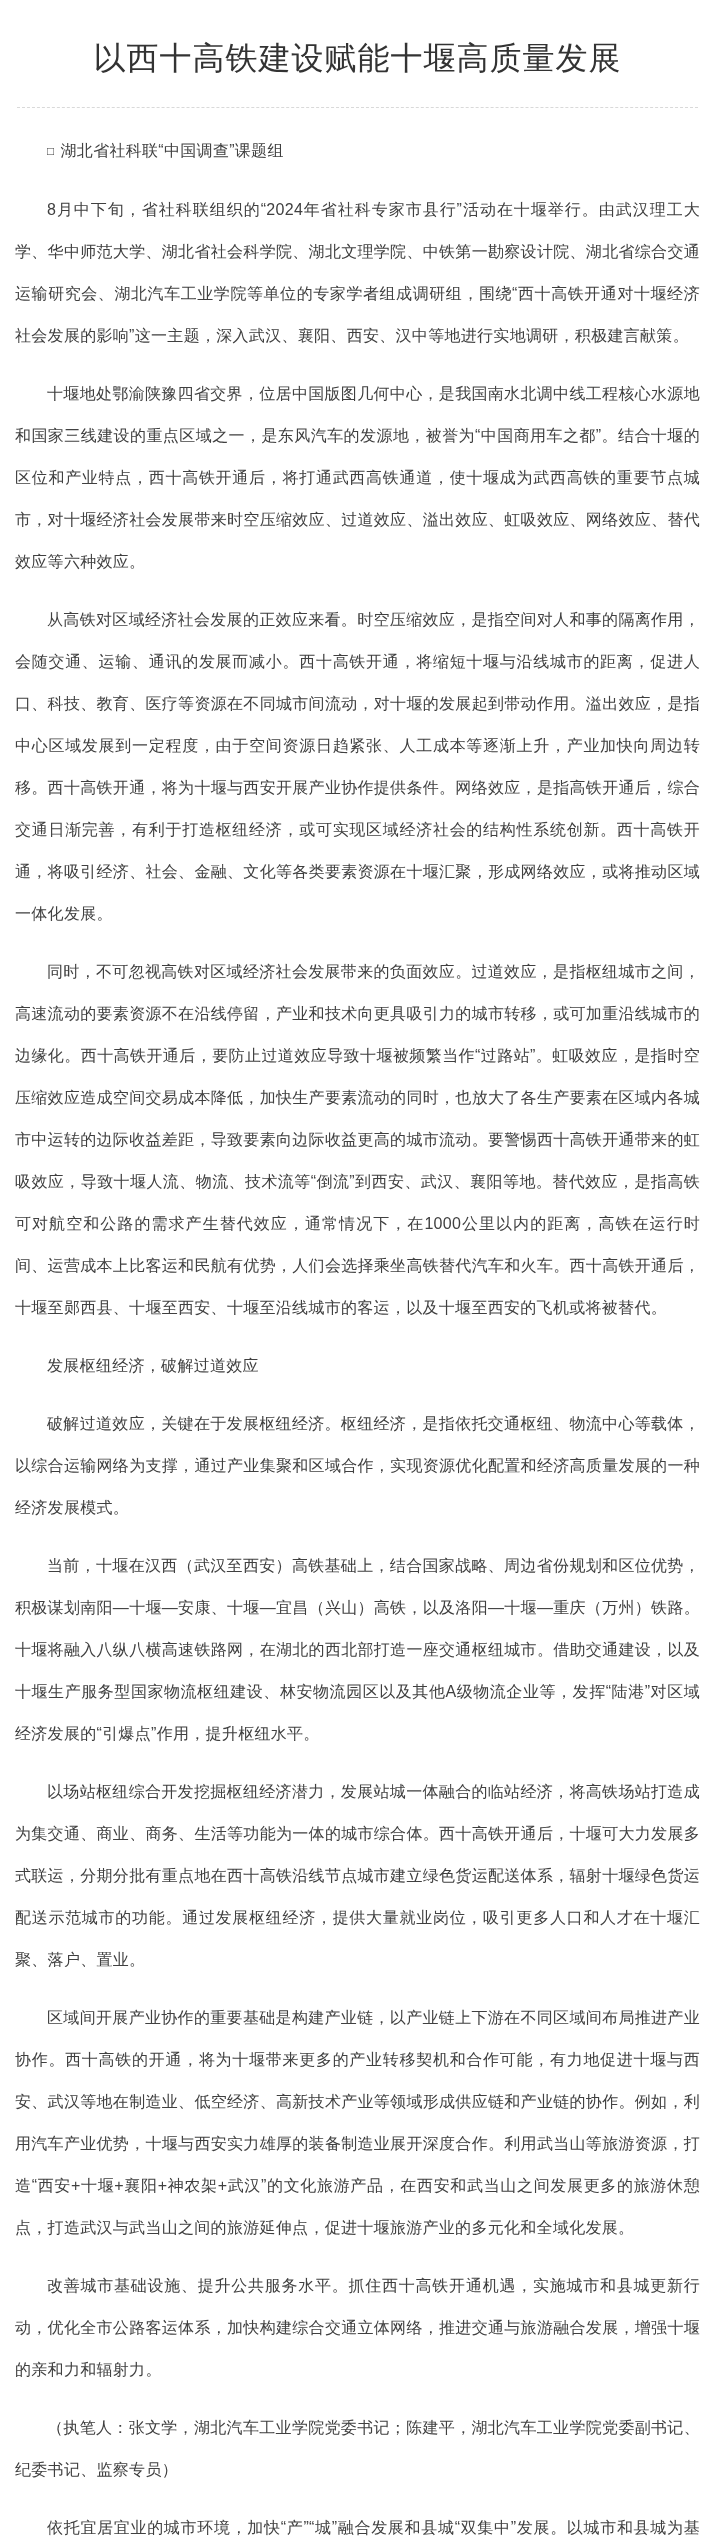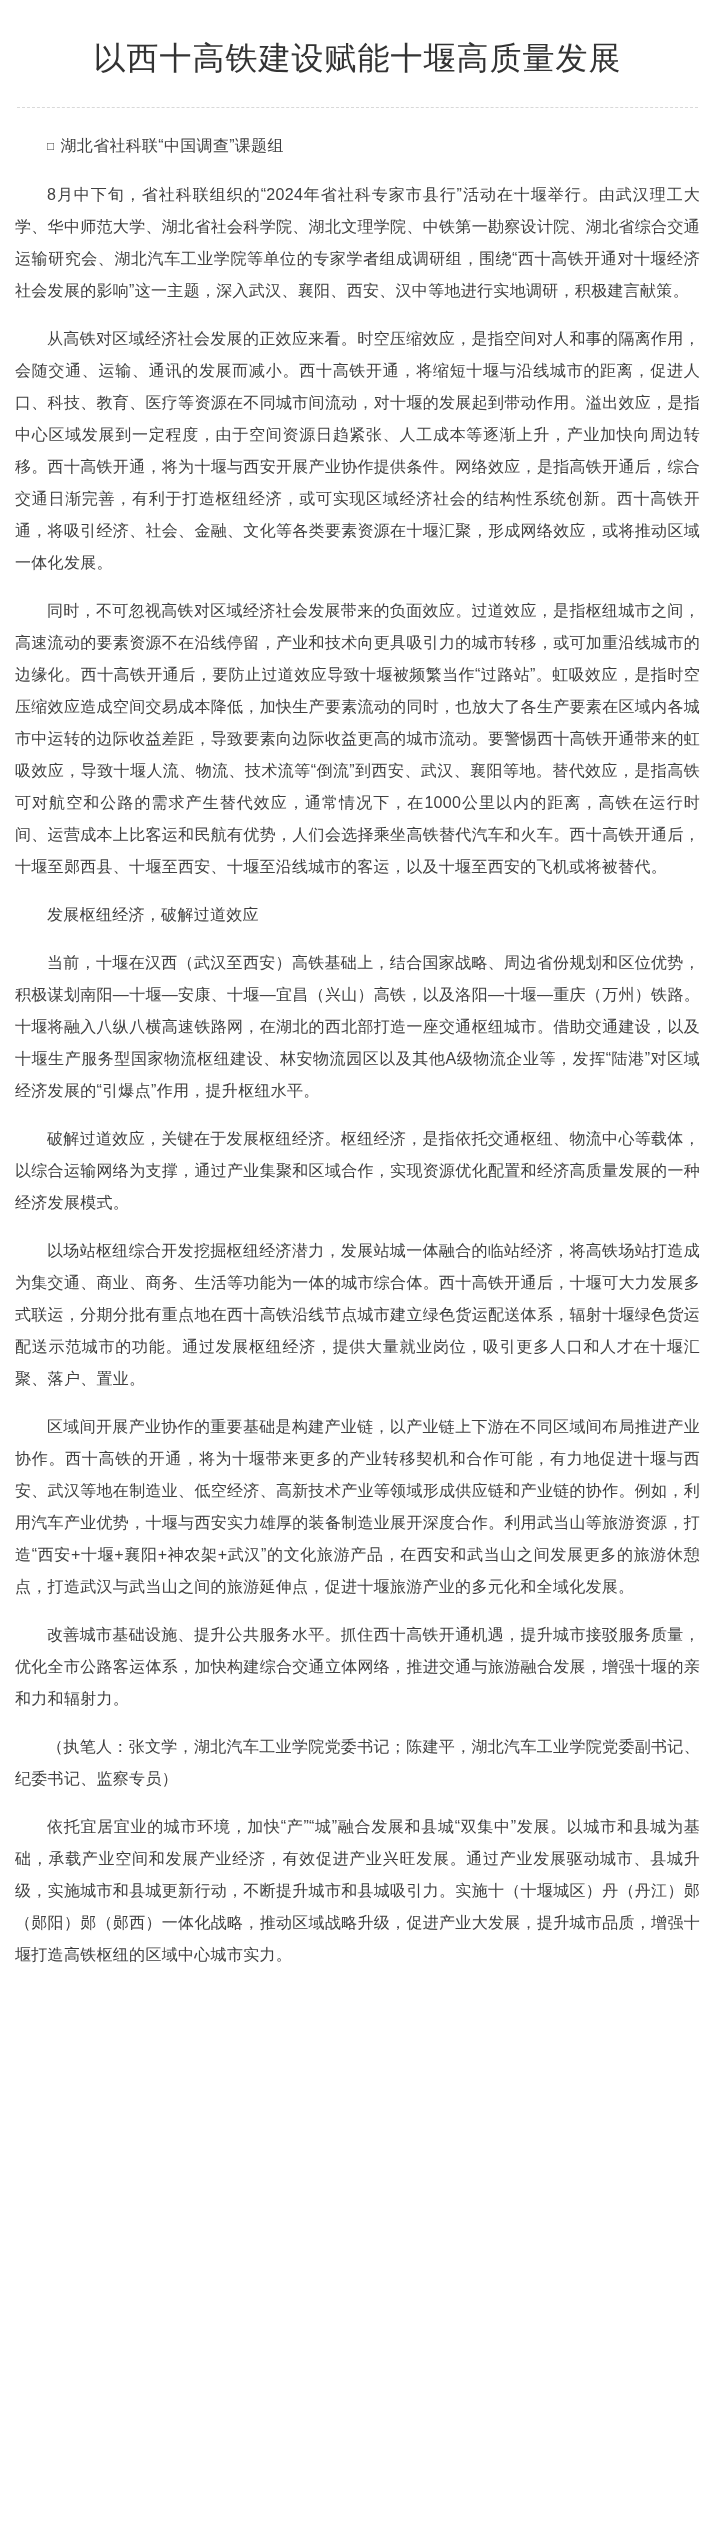--- a/index.html
+++ b/index.html
@@ -27,21 +27,21 @@
     margin:39px 6px 0 6px;
   }
   .divider{
     border:none;
     border-top:1px dashed var(--divider);
     margin:30px 2px 0 2px;
     height:0;
   }
   .byline,.para,.section-heading{
     font-size:16px;
-    line-height:32px;
+    line-height:42px;
     letter-spacing:0.3px;
     text-indent:2em;
     text-align:justify;
     margin:16px 0;
     color:var(--text);
     font-weight:400;
   }
   .byline{margin-top:22px;}
   .byline-marker{
     font-size:12px;
@@ -55,24 +55,25 @@
 
 <div class="article">
 
   <h1 class="title">以西十高铁建设赋能十堰高质量发展</h1>
 
   <hr class="divider">
 
   <p class="byline"><span class="byline-marker">□</span><span>湖北省社科联“中国调查”课题组</span></p>
 
   <p class="para">8月中下旬，省社科联组织的“2024年省社科专家市县行”活动在十堰举行。由武汉理工大学、华中师范大学、湖北省社会科学院、湖北文理学院、中铁第一勘察设计院、湖北省综合交通运输研究会、湖北汽车工业学院等单位的专家学者组成调研组，围绕“西十高铁开通对十堰经济社会发展的影响”这一主题，深入武汉、襄阳、西安、汉中等地进行实地调研，积极建言献策。</p>
+  <p class="para">十堰地处鄂渝陕豫四省交界，位居中国版图几何中心，是我国南水北调中线工程核心水源地和国家三线建设的重点区域之一，是东风汽车的发源地，被誉为“中国商用车之都”。结合十堰的区位和产业特点，西十高铁开通后，将打通武西高铁通道，使十堰成为武西高铁的重要节点城市，对十堰经济社会发展带来时空压缩效应、过道效应、溢出效应、虹吸效应、网络效应、替代效应等六种效应。</p>
   <p class="para">从高铁对区域经济社会发展的正效应来看。时空压缩效应，是指空间对人和事的隔离作用，会随交通、运输、通讯的发展而减小。西十高铁开通，将缩短十堰与沿线城市的距离，促进人口、科技、教育、医疗等资源在不同城市间流动，对十堰的发展起到带动作用。溢出效应，是指中心区域发展到一定程度，由于空间资源日趋紧张、人工成本等逐渐上升，产业加快向周边转移。西十高铁开通，将为十堰与西安开展产业协作提供条件。网络效应，是指高铁开通后，综合交通日渐完善，有利于打造枢纽经济，或可实现区域经济社会的结构性系统创新。西十高铁开通，将吸引经济、社会、金融、文化等各类要素资源在十堰汇聚，形成网络效应，或将推动区域一体化发展。</p>
   <p class="para">同时，不可忽视高铁对区域经济社会发展带来的负面效应。过道效应，是指枢纽城市之间，高速流动的要素资源不在沿线停留，产业和技术向更具吸引力的城市转移，或可加重沿线城市的边缘化。西十高铁开通后，要防止过道效应导致十堰被频繁当作“过路站”。虹吸效应，是指时空压缩效应造成空间交易成本降低，加快生产要素流动的同时，也放大了各生产要素在区域内各城市中运转的边际收益差距，导致要素向边际收益更高的城市流动。要警惕西十高铁开通带来的虹吸效应，导致十堰人流、物流、技术流等“倒流”到西安、武汉、襄阳等地。替代效应，是指高铁可对航空和公路的需求产生替代效应，通常情况下，在1000公里以内的距离，高铁在运行时间、运营成本上比客运和民航有优势，人们会选择乘坐高铁替代汽车和火车。西十高铁开通后，十堰至郧西县、十堰至西安、十堰至沿线城市的客运，以及十堰至西安的飞机或将被替代。</p>
   <p class="section-heading">发展枢纽经济，破解过道效应</p>
+  <p class="para">破解过道效应，关键在于发展枢纽经济。枢纽经济，是指依托交通枢纽、物流中心等载体，以综合运输网络为支撑，通过产业集聚和区域合作，实现资源优化配置和经济高质量发展的一种经济发展模式。</p>
   <p class="para">当前，十堰在汉西（武汉至西安）高铁基础上，结合国家战略、周边省份规划和区位优势，积极谋划南阳—十堰—安康、十堰—宜昌（兴山）高铁，以及洛阳—十堰—重庆（万州）铁路。十堰将融入八纵八横高速铁路网，在湖北的西北部打造一座交通枢纽城市。借助交通建设，以及十堰生产服务型国家物流枢纽建设、林安物流园区以及其他A级物流企业等，发挥“陆港”对区域经济发展的“引爆点”作用，提升枢纽水平。</p>
-  <p class="para">破解过道效应，关键在于发展枢纽经济。枢纽经济，是指依托交通枢纽、物流中心等载体，以综合运输网络为支撑，通过产业集聚和区域合作，实现资源优化配置和经济高质量发展的一种经济发展模式。</p>
   <p class="para">以场站枢纽综合开发挖掘枢纽经济潜力，发展站城一体融合的临站经济，将高铁场站打造成为集交通、商业、商务、生活等功能为一体的城市综合体。西十高铁开通后，十堰可大力发展多式联运，分期分批有重点地在西十高铁沿线节点城市建立绿色货运配送体系，辐射十堰绿色货运配送示范城市的功能。通过发展枢纽经济，提供大量就业岗位，吸引更多人口和人才在十堰汇聚、落户、置业。</p>
   <p class="para">区域间开展产业协作的重要基础是构建产业链，以产业链上下游在不同区域间布局推进产业协作。西十高铁的开通，将为十堰带来更多的产业转移契机和合作可能，有力地促进十堰与西安、武汉等地在制造业、低空经济、高新技术产业等领域形成供应链和产业链的协作。例如，利用汽车产业优势，十堰与西安实力雄厚的装备制造业展开深度合作。利用武当山等旅游资源，打造“西安+十堰+襄阳+神农架+武汉”的文化旅游产品，在西安和武当山之间发展更多的旅游休憩点，打造武汉与武当山之间的旅游延伸点，促进十堰旅游产业的多元化和全域化发展。</p>
-  <p class="para">改善城市基础设施、提升公共服务水平。抓住西十高铁开通机遇，提升城市接驳服务质量，优化全市公路客运体系，加快构建综合交通立体网络，推进交通与旅游融合发展，增强十堰的亲和力和辐射力。</p>
+  <p class="para">改善城市基础设施、提升公共服务水平。抓住西十高铁开通机遇，实施城市和县城更新行动，优化全市公路客运体系，加快构建综合交通立体网络，推进交通与旅游融合发展，增强十堰的亲和力和辐射力。</p>
   <p class="para">（执笔人：张文学，湖北汽车工业学院党委书记；陈建平，湖北汽车工业学院党委副书记、纪委书记、监察专员）</p>
   <p class="para">依托宜居宜业的城市环境，加快“产”“城”融合发展和县城“双集中”发展。以城市和县城为基础，承载产业空间和发展产业经济，有效促进产业兴旺发展。通过产业发展驱动城市、县城升级，实施城市和县城更新行动，不断提升城市和县城吸引力。实施十（十堰城区）丹（丹江）郧（郧阳）郧（郧西）一体化战略，推动区域战略升级，促进产业大发展，提升城市品质，增强十堰打造高铁枢纽的区域中心城市实力。</p>
 
 </div>
 
 </body></html>

